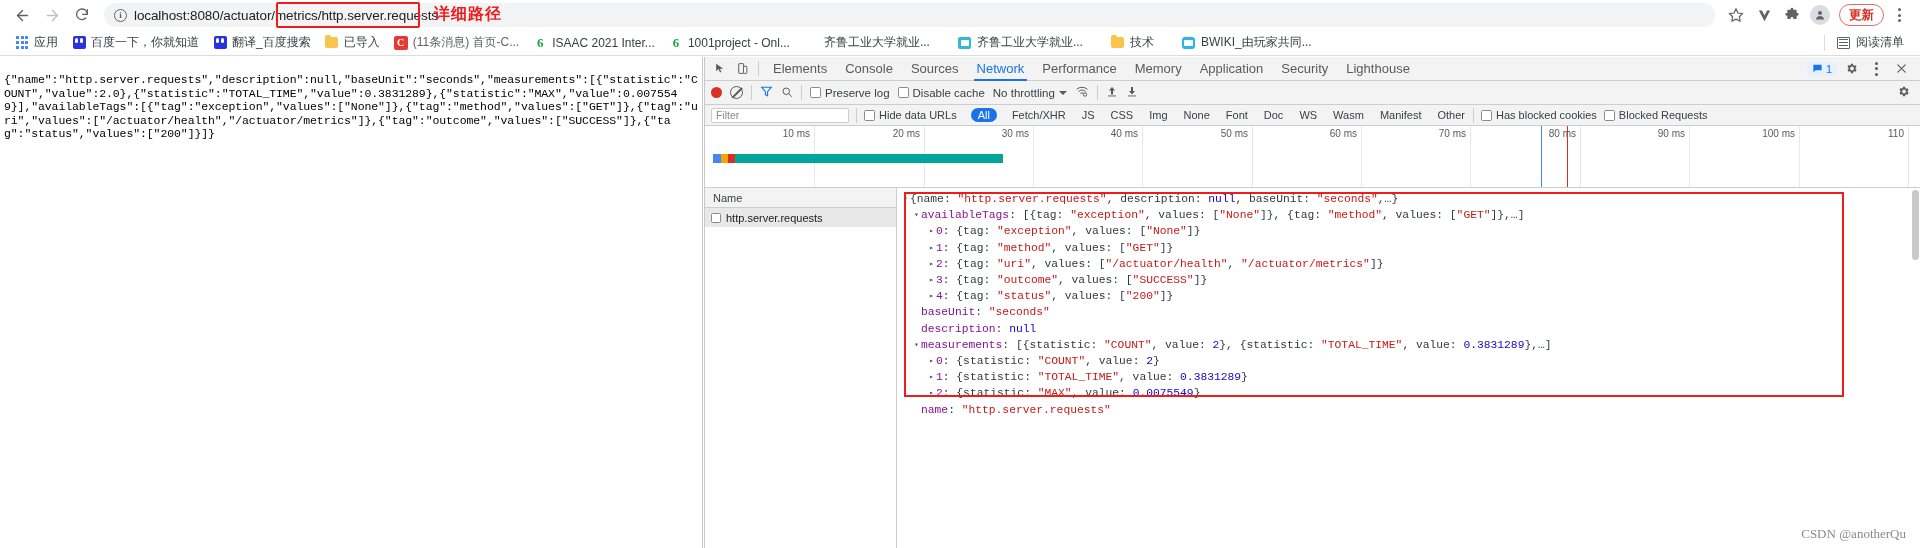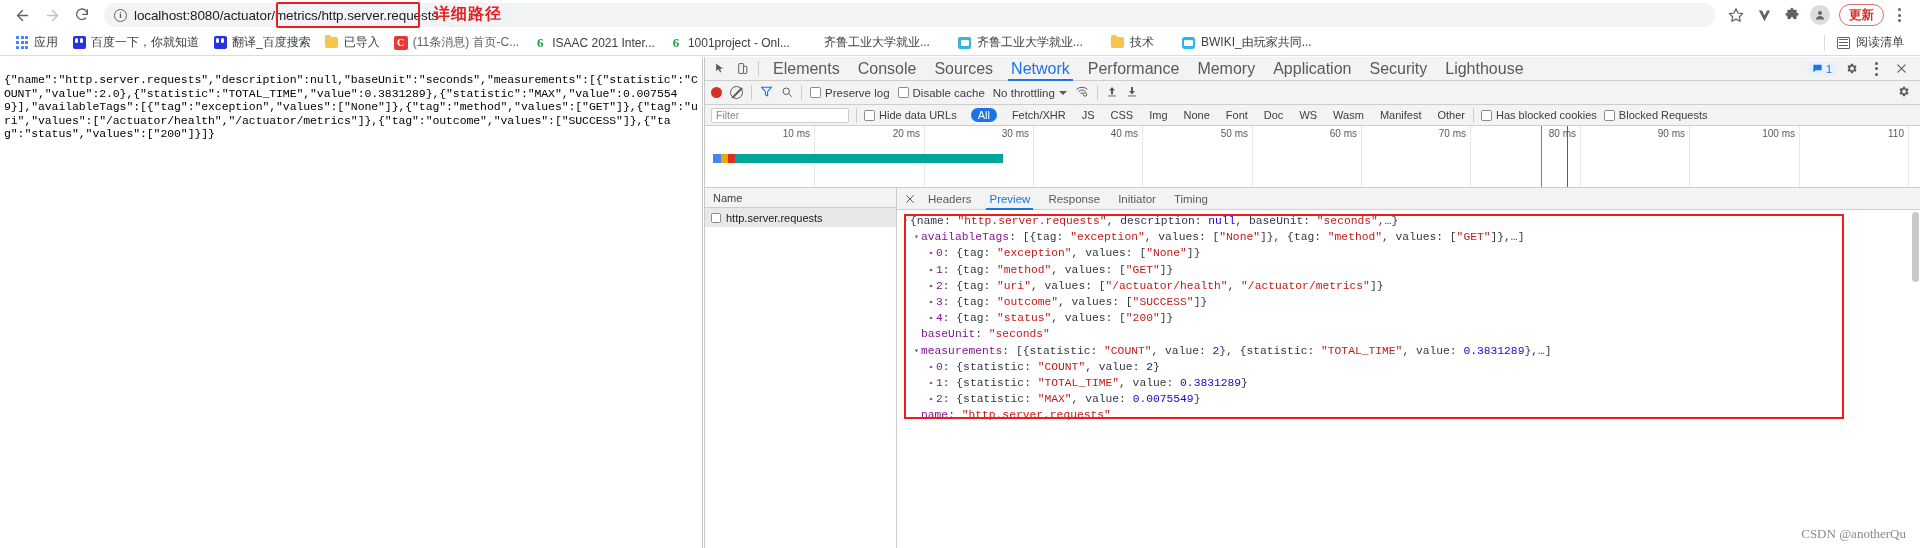--- a/index.html
+++ b/index.html
@@ -125,21 +125,21 @@
     background:#ffffff; border-left:1px solid #c9c9c9;
     font-family:"Liberation Sans", sans-serif; overflow:hidden;
   }
   .dt-tabbar {
     height:24px; background:#f3f3f3; border-bottom:1px solid #cdcdcd;
     display:flex; align-items:center; padding:0 4px; gap:0px;
   }
   .dt-tool-ico { width:22px; height:22px; display:flex; align-items:center; justify-content:center; color:#5a5a5a; flex:none; }
   .dt-div { width:1px; height:15px; background:#cdcdcd; margin:0 5px; flex:none; }
   .dt-tab {
-    font-size:16px; color:#5a5a5a; padding:0 9px; height:24px;
+    font-size:13px; color:#5a5a5a; padding:0 9px; height:24px;
     display:flex; align-items:center; white-space:nowrap; position:relative;
   }
   .dt-tab.active { color:#1a73e8; }
   .dt-tab.active:after {
     content:""; position:absolute; left:6px; right:6px; bottom:0; height:2px; background:#1a73e8;
   }
   .dt-right { margin-left:auto; display:flex; align-items:center; gap:3px; padding-right:4px; }
   .msg-badge {
     display:flex; align-items:center; gap:3px; font-size:11px; color:#1a73e8;
     background:#e8f0fe; border-radius:3px; padding:1px 5px;
@@ -577,33 +577,20 @@
     <div class="dt-split">
       <div class="req-list">
         <div class="req-head">Name</div>
         <div class="req-row">
           <span class="favcb"></span>
           <span>http.server.requests</span>
         </div>
       </div>
 
       <div class="detail-pane">
-        <div class="detail-tabs">
-          <span class="x-btn">
-            <svg width="10" height="10" viewBox="0 0 24 24" stroke="#5a5a5a" stroke-width="2.4" stroke-linecap="round">
-                <line x1="4" y1="4" x2="20" y2="20"></line>
-                <line x1="20" y1="4" x2="4" y2="20"></line>
-              </svg>
-          </span>
-          <span class="d-tab">Headers</span>
-          <span class="d-tab active">Preview</span>
-          <span class="d-tab">Response</span>
-          <span class="d-tab">Initiator</span>
-          <span class="d-tab">Timing</span>
-        </div>
 
         <div class="preview-wrap">
           <div class="preview-box"></div>
           <div class="tree" id="tree">
               <div class="tree-row">
                 <span class="arrow">▾</span>
                 <span><span class="k-plain">{name: </span><span class="k-str">"http.server.requests"</span><span class="k-plain">, description: </span><span class="k-null">null</span><span class="k-plain">, baseUnit: </span><span class="k-str">"seconds"</span><span class="k-plain">,…}</span></span>
               </div>
               <div class="tree-row ind1">
                 <span class="arrow">▾</span>
@@ -627,20 +614,24 @@
               </div>
               <div class="tree-row ind2">
                 <span class="arrow">▸</span>
                 <span><span class="k-prop">4</span><span class="k-plain">: {tag: </span><span class="k-str">"status"</span><span class="k-plain">, values: [</span><span class="k-str">"200"</span><span class="k-plain">]}</span></span>
               </div>
               <div class="tree-row ind1">
                 <span class="arrow"></span>
                 <span><span class="k-prop">baseUnit</span><span class="k-plain">: </span><span class="k-str">"seconds"</span></span>
               </div>
               <div class="tree-row ind1">
+                <span class="arrow"></span>
+                <span><span class="k-prop">description</span><span class="k-plain">: </span><span class="k-null">null</span></span>
+              </div>
+              <div class="tree-row ind1">
                 <span class="arrow">▾</span>
                 <span><span class="k-prop">measurements</span><span class="k-plain">: [{statistic: </span><span class="k-str">"COUNT"</span><span class="k-plain">, value: </span><span class="k-num">2</span><span class="k-plain">}, {statistic: </span><span class="k-str">"TOTAL_TIME"</span><span class="k-plain">, value: </span><span class="k-num">0.3831289</span><span class="k-plain">},…]</span></span>
               </div>
               <div class="tree-row ind2">
                 <span class="arrow">▸</span>
                 <span><span class="k-prop">0</span><span class="k-plain">: {statistic: </span><span class="k-str">"COUNT"</span><span class="k-plain">, value: </span><span class="k-num">2</span><span class="k-plain">}</span></span>
               </div>
               <div class="tree-row ind2">
                 <span class="arrow">▸</span>
                 <span><span class="k-prop">1</span><span class="k-plain">: {statistic: </span><span class="k-str">"TOTAL_TIME"</span><span class="k-plain">, value: </span><span class="k-num">0.3831289</span><span class="k-plain">}</span></span>

